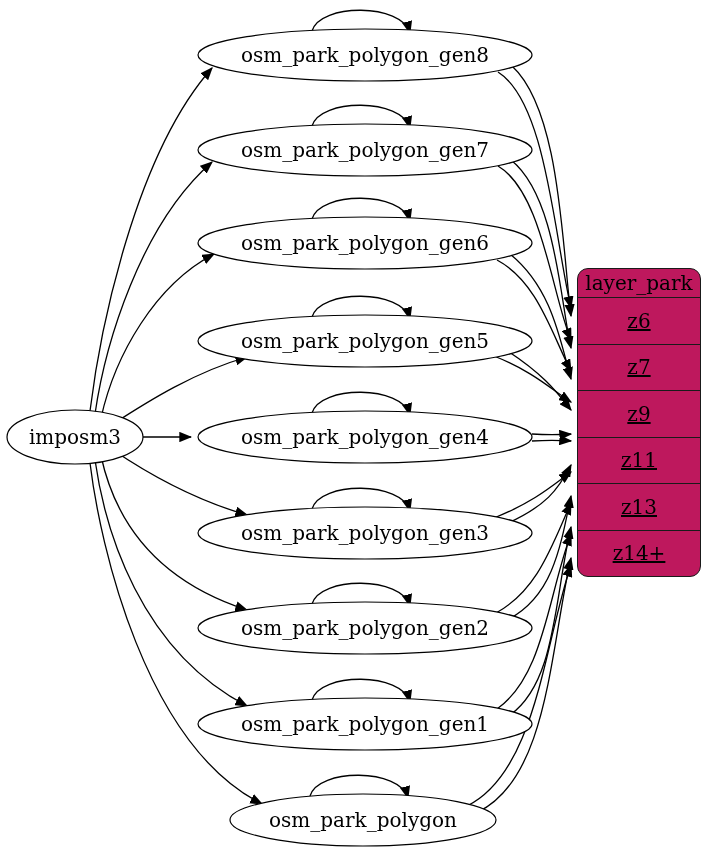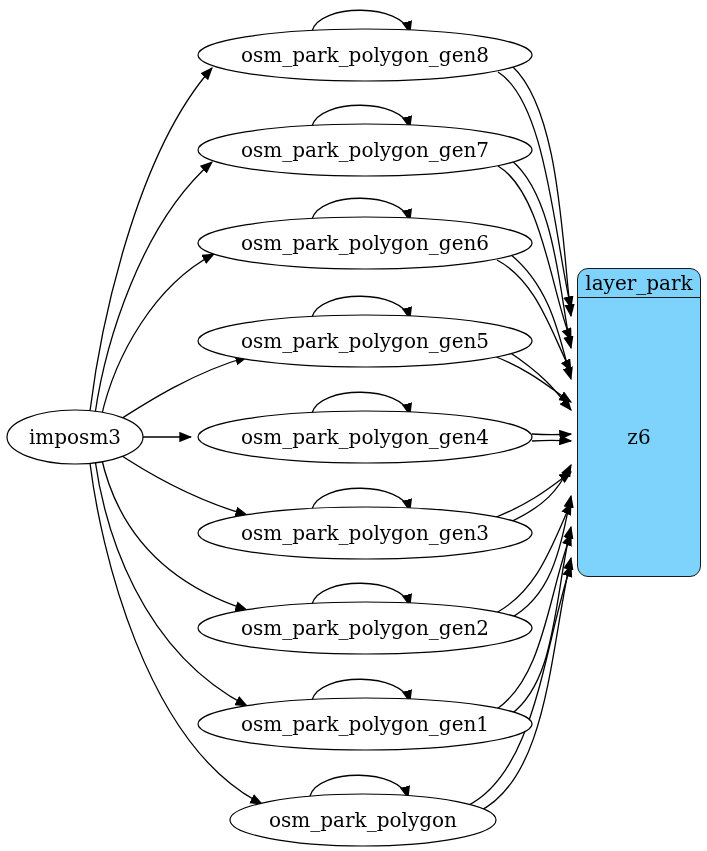--- a/index.html
+++ b/index.html
@@ -41,20 +41,21 @@
     display: flex;
     align-items: center;
     justify-content: center;
   }
   .lt-row {
     flex: 1 1 auto;
     border-top: 1.4px solid #1a1a1a;
     display: flex;
     align-items: center;
     justify-content: center;
+    text-decoration: underline;
   }
 </style>
 </head>
 <body>
 
 <div class="stage">
 
   <svg class="diagram" width="707" height="851" viewBox="0 0 707 851">
     <defs>
       <marker id="arrowhead" viewBox="0 0 10 8" refX="9" refY="4" markerWidth="10" markerHeight="8" orient="auto">
@@ -137,18 +138,23 @@
     <g>
       <ellipse class="node-ellipse" cx="365" cy="724" rx="167" ry="26"></ellipse>
       <text class="node-label" x="365" y="731">osm_park_polygon_gen1</text>
     </g>
     <g>
       <ellipse class="node-ellipse" cx="363" cy="820" rx="133" ry="26"></ellipse>
       <text class="node-label" x="363" y="827">osm_park_polygon</text>
     </g>
   </svg>
 
-  <div class="layer-table" style="background: #7dd3fc;">
+  <div class="layer-table" style="background: #be185d;">
     <div class="lt-header">layer_park</div>
     <div class="lt-row">z6</div>
+    <div class="lt-row">z7</div>
+    <div class="lt-row">z9</div>
+    <div class="lt-row">z11</div>
+    <div class="lt-row">z13</div>
+    <div class="lt-row">z14+</div>
   </div>
 
 </div>
 
 </body></html>

